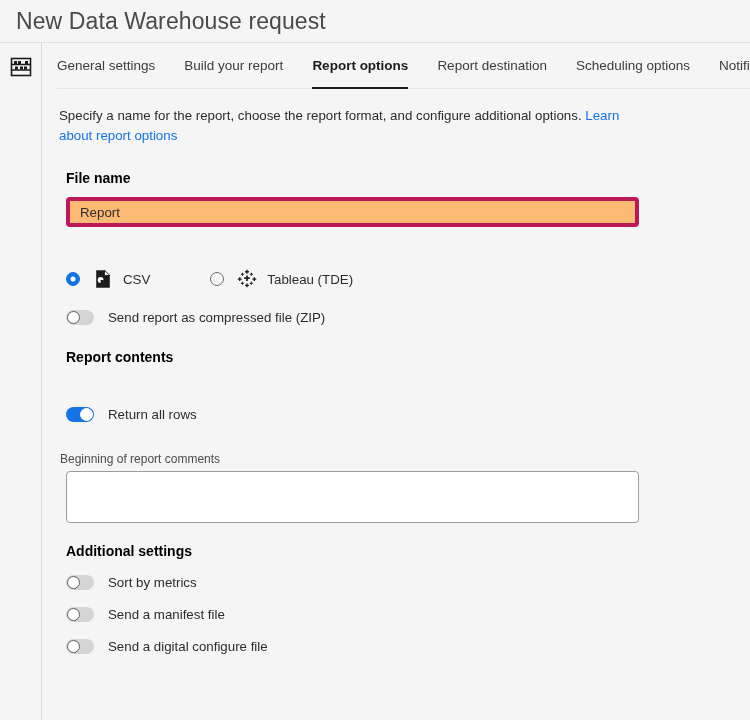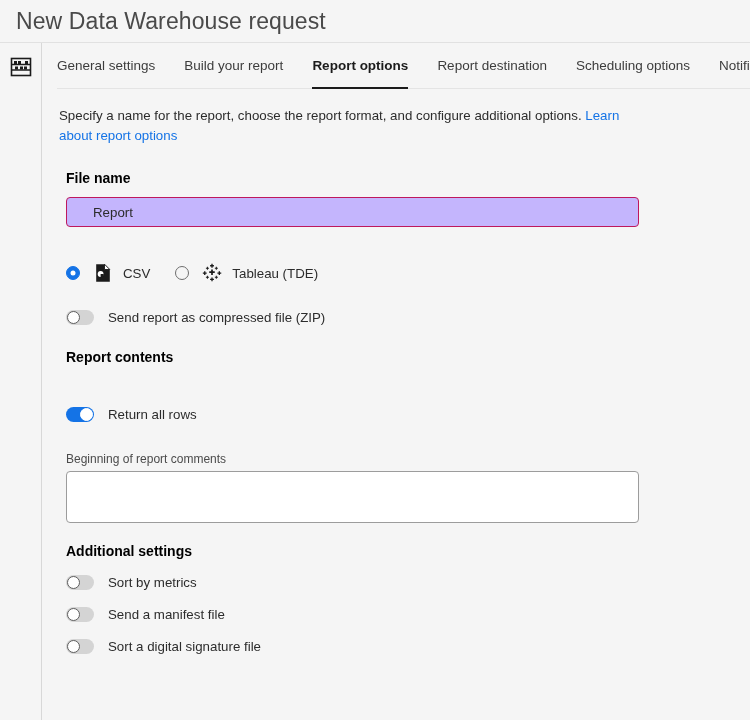--- a/index.html
+++ b/index.html
@@ -135,34 +135,34 @@
     color: #000000;
     margin: 0 0 11px 7px;
   }
 
   .field-row { margin-left: 7px; }
 
   .text-input {
     display: block;
     width: 573px;
     height: 30px;
-    padding: 0 26px;
+    padding: 0 10px;
     font-family: "Liberation Sans", sans-serif;
     font-size: 13.3px;
     color: #2c2c2c;
-    background: #c4b5fd;
-    border: 1px solid #be185d;
+    background: #fdba74;
+    border: 4px solid #be185d;
     border-radius: 4px;
     outline: none;
   }
 
   .textarea-label {
     font-size: 12px;
     color: #4b4b4b;
-    margin: 0 0 5px 7px;
+    margin: 0 0 5px 1px;
   }
   .textarea {
     display: block;
     margin-left: 7px;
     width: 573px;
     height: 52px;
     padding: 6px 10px;
     font-family: "Liberation Sans", sans-serif;
     font-size: 13.3px;
     color: #2c2c2c;
@@ -208,23 +208,24 @@
   .switch-label {
     margin-left: 14px;
     font-size: 13.3px;
     color: #2c2c2c;
     white-space: nowrap;
   }
 
   
   .radio-group {
     display: flex;
-    align-items: flex-start;
+    align-items: flex-end;
     margin-left: 7px;
     height: 26px;
+    gap: 35px;
   }
   .radio-option {
     display: flex;
     align-items: center;
     cursor: pointer;
   }
   .radio-option + .radio-option { margin-left: 25px; }
   .radio {
     width: 14px;
     height: 14px;
@@ -397,21 +398,21 @@
         <span class="switch">
           <span class="knob"></span>
         </span>
         <span class="switch-label">Send a manifest file</span>
       </div>
       <div class="sp-8"></div>
       <div class="switch-row">
         <span class="switch">
           <span class="knob"></span>
         </span>
-        <span class="switch-label">Sort a digital signature file</span>
+        <span class="switch-label">Send a digital configure file</span>
       </div>
       <div class="sp-8"></div>
       <div class="switch-row">
         
         
       </div>
 
     </div>
   </div>
 </div>

